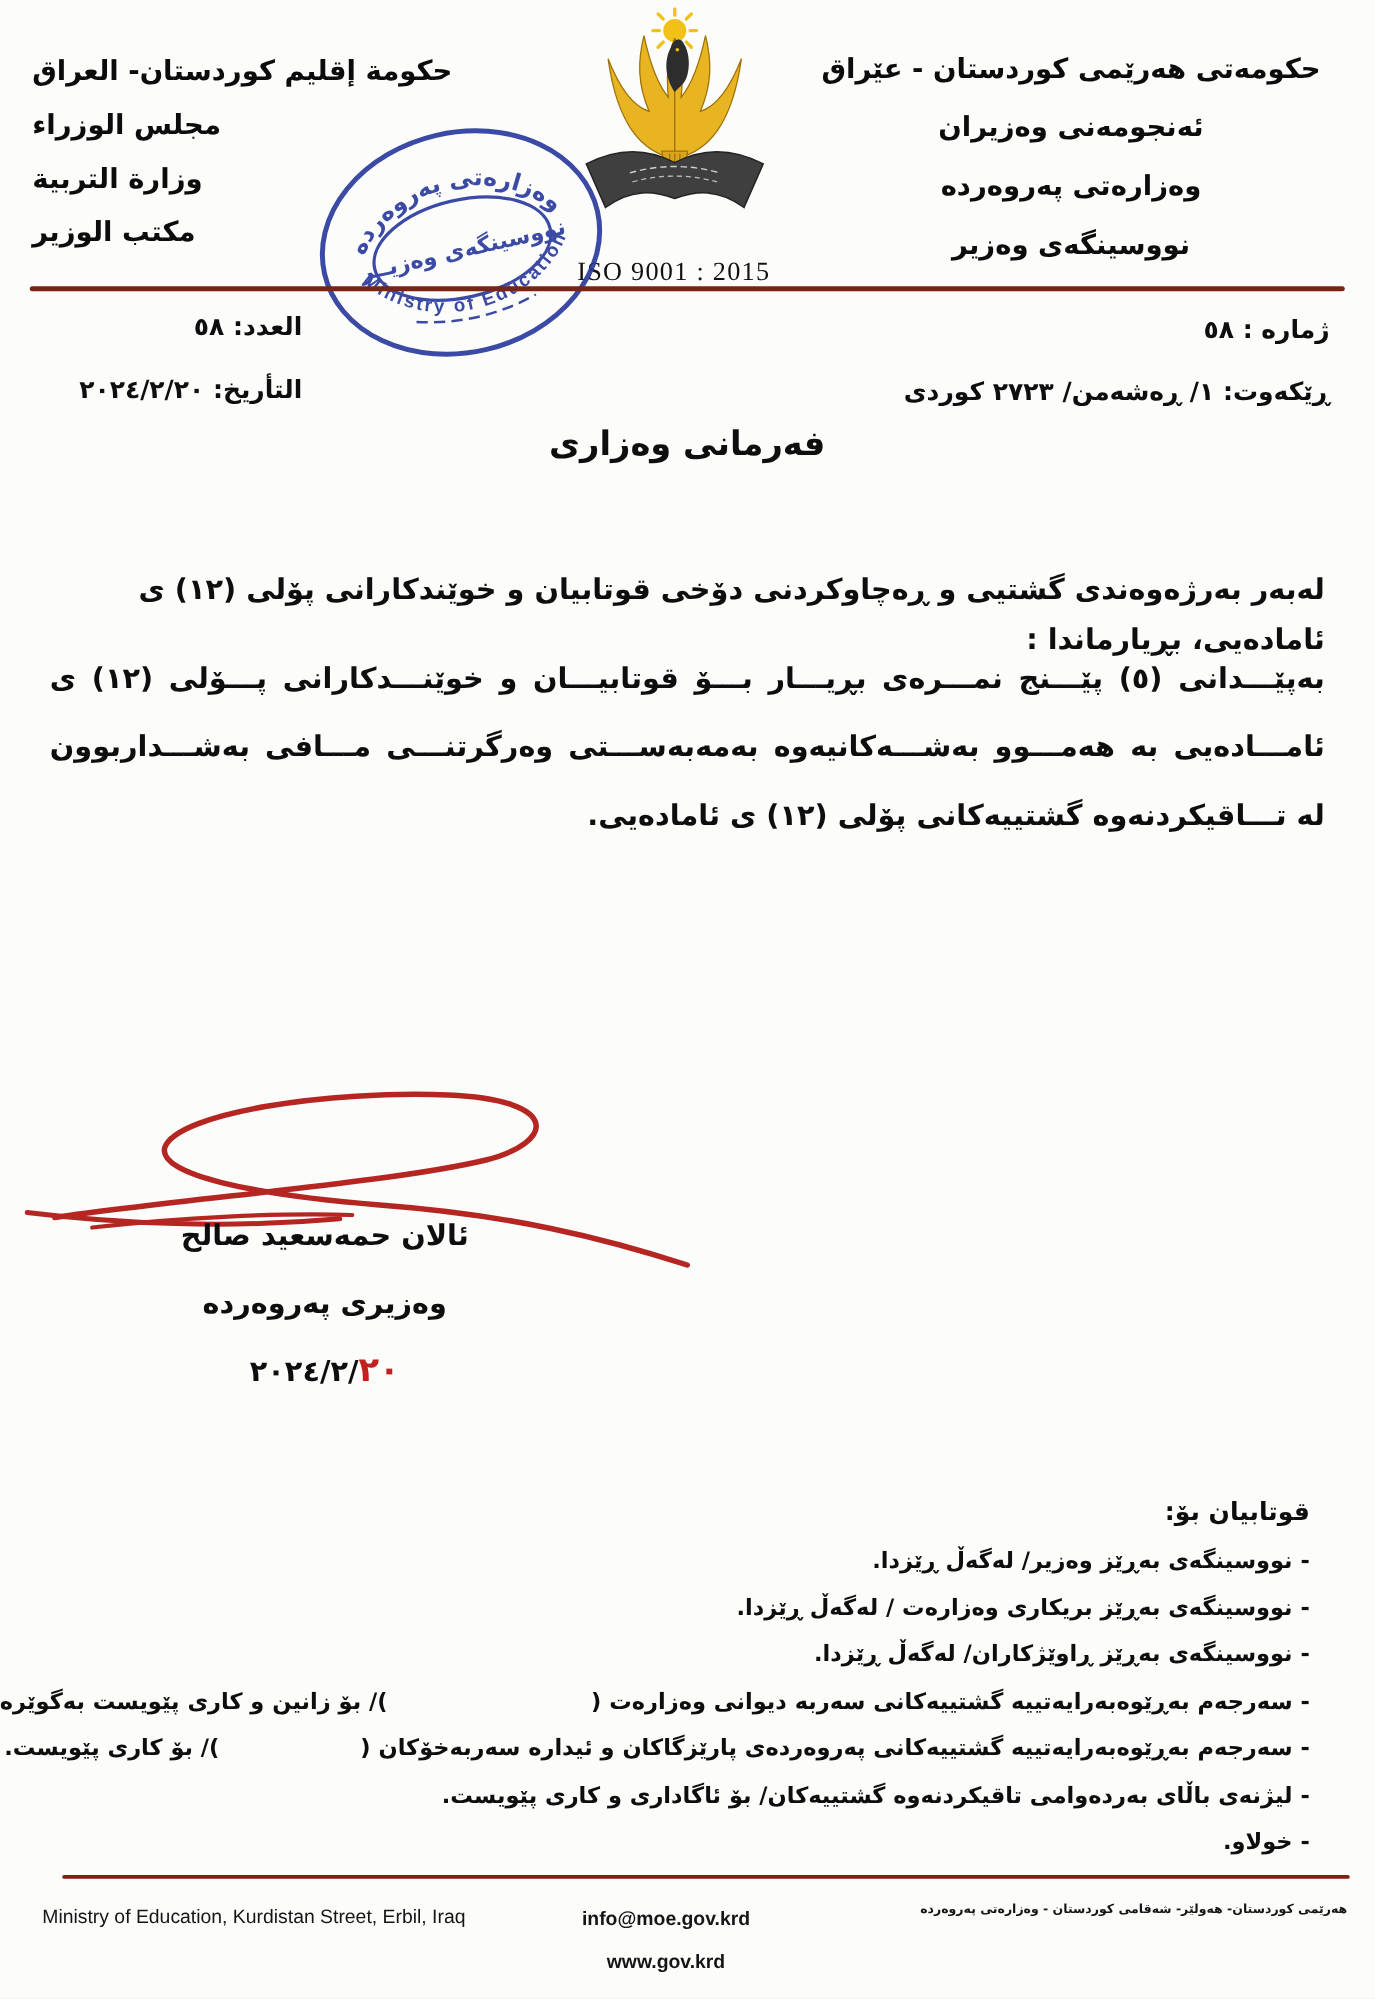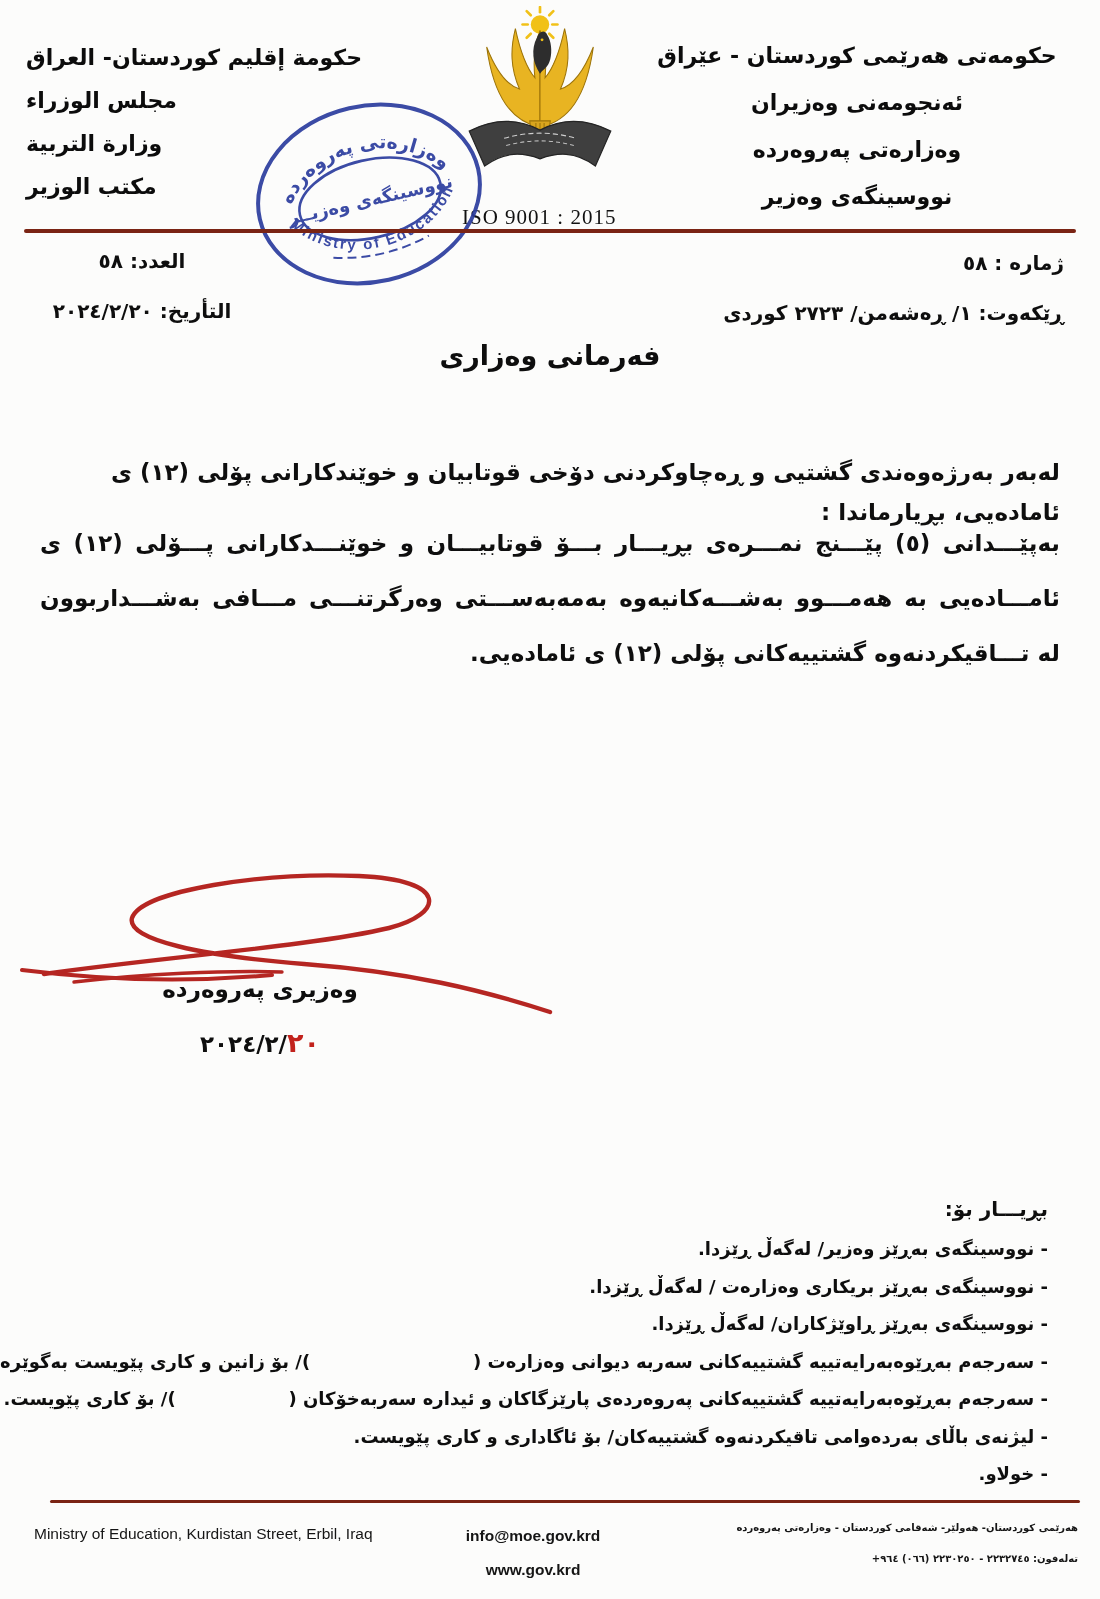--- a/index.html
+++ b/index.html
@@ -23,21 +23,21 @@
     font-family:"Liberation Serif",serif;font-size:21px;letter-spacing:1px;color:#111;direction:ltr;}
   .stamp{position:absolute;top:96px;left:250px;width:238px;height:196px;
     transform:rotate(-13deg);opacity:.92;pointer-events:none;}
   .rule{position:absolute;left:24px;width:1052px;height:4px;
     background:#7a2414;border-radius:2px;}
   .rule-top{top:229px;}
   .rule-bottom{top:1500px;left:50px;width:1030px;height:3px;}
   
   .ref-ku{position:absolute;top:238px;right:36px;text-align:right;
     font-weight:bold;font-size:20px;line-height:50px;}
-  .ref-ar{position:absolute;top:236px;left:42px;width:200px;text-align:center;
+  .ref-ar{position:absolute;top:236px;left:42px;width:200px;text-align:right;
     font-weight:bold;font-size:20px;line-height:50px;}
   
   .title{position:absolute;top:340px;left:0;width:100%;text-align:center;
     font-size:27px;font-weight:bold;}
   .intro{position:absolute;top:452px;right:40px;left:40px;text-align:right;
     font-size:23px;font-weight:bold;line-height:40px;}
   .bodytxt{position:absolute;top:516px;right:40px;left:40px;
     text-align:justify;font-size:23px;font-weight:bold;line-height:55px;}
   
   .sig-svg{position:absolute;top:862px;left:14px;width:548px;height:158px;}
@@ -142,26 +142,27 @@
 
   <svg class="sig-svg" viewBox="0 0 548 158">
     <g fill="none" stroke="#b52622" stroke-linecap="round">
       <path stroke-width="4.4" d="M30,112 C140,96 300,84 375,66 C430,52 436,18 345,14 C250,10 128,28 118,56 C112,78 190,94 290,102 C395,110 468,128 536,150"></path>
       <path stroke-width="4" d="M8,108 C80,117 170,121 258,113"></path>
       <path stroke-width="3.4" d="M60,120 C130,112 210,108 268,110"></path>
     </g>
   </svg>
 
   <div class="sig-block">
+    <div>ئالان حمەسعید صالح</div>
     <div>وەزیری پەروەردە</div>
     <div class="sig-date"><span>٢٠٢٤/٢/</span><span class="red">٢٠</span></div>
   </div>
 
   <div class="dist">
-    <div class="dist-h">بڕیـــار بۆ:</div>
+    <div class="dist-h">قوتابیان بۆ:</div>
     <div class="dist-i">- نووسینگەی بەڕێز وەزیر/ لەگەڵ ڕێزدا.</div>
     <div class="dist-i">- نووسینگەی بەڕێز بریکاری وەزارەت / لەگەڵ ڕێزدا.</div>
     <div class="dist-i">- نووسینگەی بەڕێز ڕاوێژکاران/ لەگەڵ ڕێزدا.</div>
     <div class="dist-i">- سەرجەم بەڕێوەبەرایەتییە گشتییەکانی سەربە دیوانی وەزارەت (&nbsp;&nbsp;&nbsp;&nbsp;&nbsp;&nbsp;&nbsp;&nbsp;&nbsp;&nbsp;&nbsp;&nbsp;&nbsp;&nbsp;&nbsp;&nbsp;&nbsp;&nbsp;&nbsp;&nbsp;&nbsp;&nbsp;&nbsp;&nbsp;&nbsp;&nbsp;)/ بۆ زانین و کاری پێویست بەگوێرەی پەیوەندیداری.</div>
     <div class="dist-i">- سەرجەم بەڕێوەبەرایەتییە گشتییەکانی پەروەردەی پارێزگاکان و ئیدارە سەربەخۆکان (&nbsp;&nbsp;&nbsp;&nbsp;&nbsp;&nbsp;&nbsp;&nbsp;&nbsp;&nbsp;&nbsp;&nbsp;&nbsp;&nbsp;&nbsp;&nbsp;&nbsp;&nbsp;)/ بۆ کاری پێویست.</div>
     <div class="dist-i">- لیژنەی باڵای بەردەوامی تاقیکردنەوە گشتییەکان/ بۆ ئاگاداری و کاری پێویست.</div>
     <div class="dist-i">- خولاو.</div>
   </div>
 
   <div class="rule rule-bottom"></div>
@@ -170,16 +171,15 @@
     <div>Ministry of Education, Kurdistan Street, Erbil, Iraq</div>
   </div>
 
   <div class="ft-mid">
     <div>info@moe.gov.krd</div>
     <div>www.gov.krd</div>
   </div>
 
   <div class="ft-ku">
     <div>هەرێمی کوردستان- هەولێر- شەقامی کوردستان - وەزارەتی پەروەردە</div>
-    <div>تەلەفون: ٢٢٣٢٧٤٥ - ٢٢٣٠٢٥٠ (٠٦٦) ٩٦٤+</div>
   </div>
 
 </div>
 
 </body></html>

